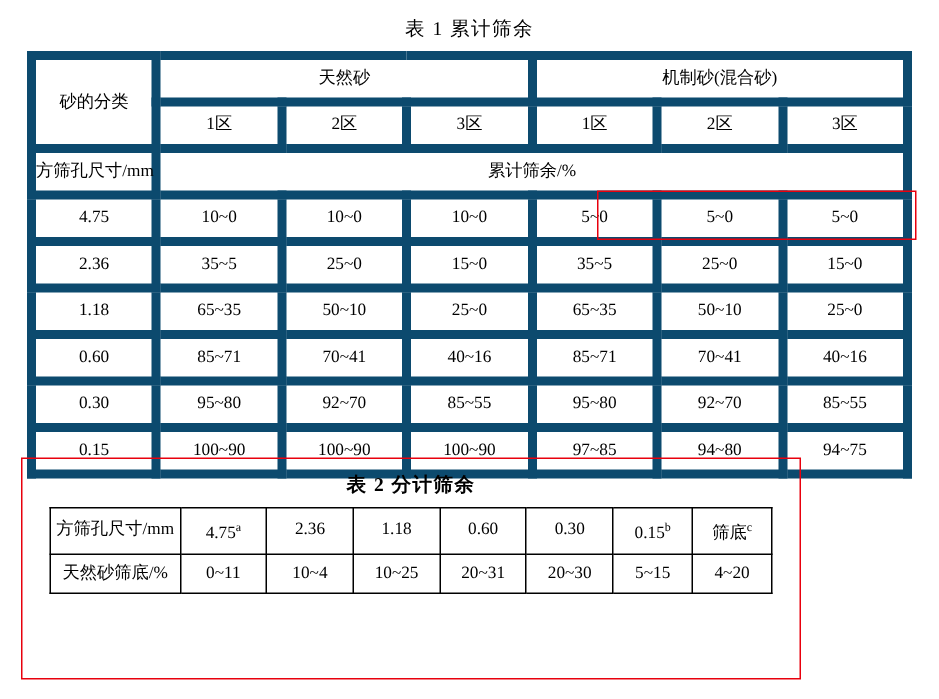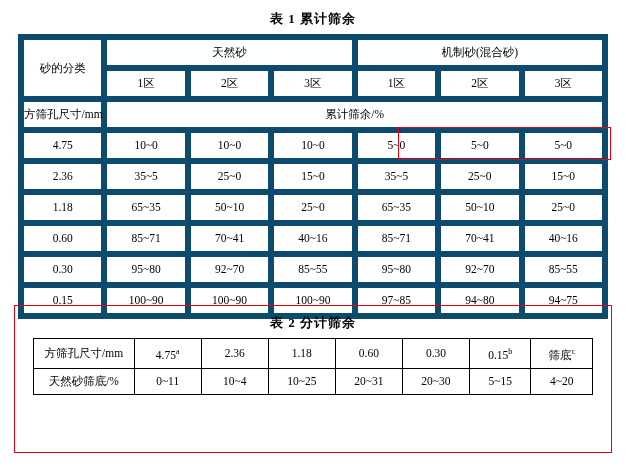--- a/index.html
+++ b/index.html
@@ -18,21 +18,21 @@
   .page {
     position: relative;
     width: 626px;
     height: 466px;
   }
 
   
   .t1-title {
     text-align: center;
     font-size: 13px;
-    font-weight: bold;
+    font-weight: normal;
     margin: 0;
     padding-top: 10px;
     letter-spacing: 1px;
   }
   .t1-wrap {
     position: absolute;
     left: 18px;
     top: 34px;
     width: 590px;
   }
@@ -65,21 +65,21 @@
     top: 127px;
     width: 211px;
     height: 31px;
   }
 
   
   .t2-outer {
     position: absolute;
     left: 14px;
     top: 305px;
-    width: 598px;
+    width: 520px;
     height: 148px;
     border: 1.6px solid #e8000d;
     box-sizing: border-box;
   }
   .t2-title {
     text-align: center;
     font-size: 13px;
     font-weight: bold;
     margin: 0;
     padding-top: 8px;

